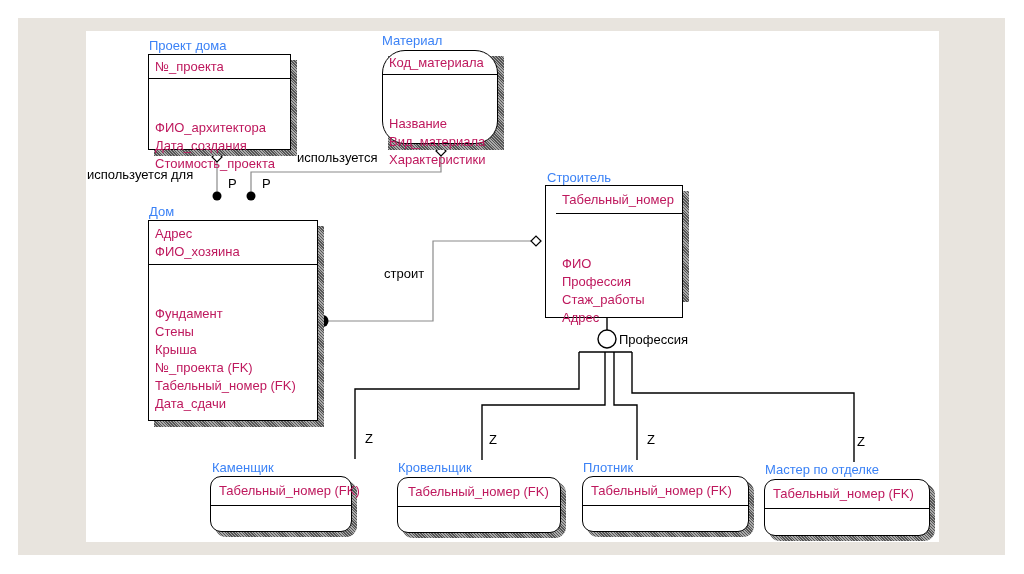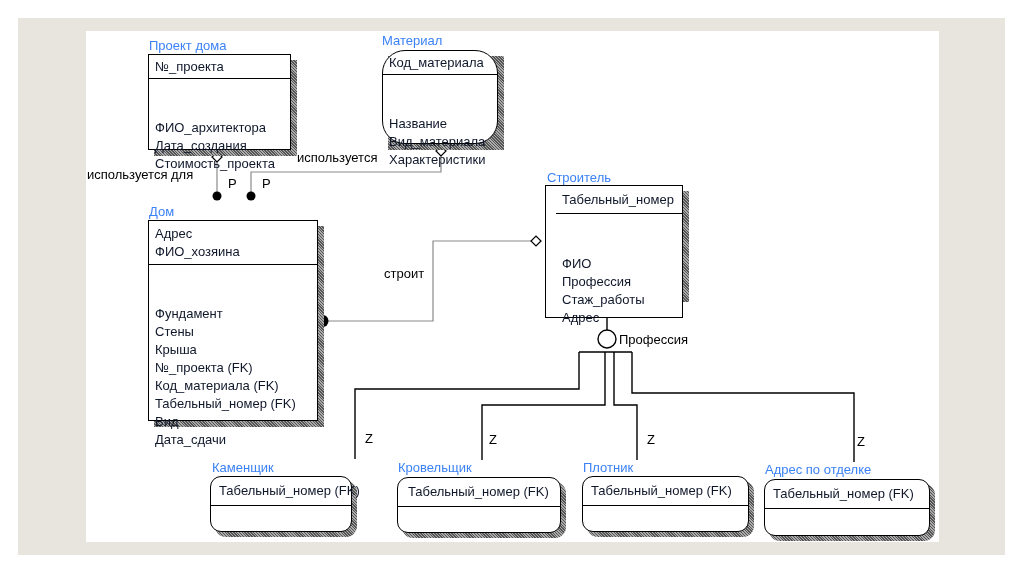--- a/index.html
+++ b/index.html
@@ -7,21 +7,21 @@
          font-family: "Liberation Sans", "DejaVu Sans", sans-serif; }
   .panel { position: absolute; left: 18px; top: 18px; width: 987px; height: 537px; background: #e8e4de; }
   .sheet { position: absolute; left: 86px; top: 31px; width: 853px; height: 511px; background: #ffffff; }
   svg.canvas { position: absolute; left: 0; top: 0; width: 1024px; height: 574px; }
   .lbl { position: absolute; font-size: 13px; color: #000; white-space: nowrap; line-height: 15px; }
   .entity { position: absolute; }
   .entity .box { position: absolute; left: 0; top: 0; background: #fff; border: 1.3px solid #000; box-sizing: border-box; }
   .entity .shadow { position: absolute; background: repeating-linear-gradient(45deg, #555 0 1px, #aaa 1px 2px); }
   .entity .key { border-bottom: 1.3px solid #000; padding: 3px 6px 2px 6px; }
   .entity .attrs { padding: 4px 6px 2px 6px; margin-top: 36px; }
-  .entity .row { font-size: 13px; line-height: 18px; white-space: nowrap; color: #0f172a; }
+  .entity .row { font-size: 13px; line-height: 18px; white-space: nowrap; color: #be185d; }
   .entity.round .box, .entity.round .shadow { border-radius: 11px; }
   .entity-title { position: absolute; font-size: 13px; white-space: nowrap; color: #3b82f6; }
 </style>
 </head>
 <body>
 
 <div class="panel"></div>
 <div class="sheet"></div>
 
 <svg class="canvas" viewBox="0 0 1024 574">
@@ -103,23 +103,21 @@
   <div class="box" style="width:170px;height:201px;">
     <div class="key" style="padding-top:4px;padding-bottom:3px;">
       <div class="row">Адрес</div>
       <div class="row">ФИО_хозяина</div>
     </div>
     <div class="attrs">
       <div class="row">Фундамент</div>
       <div class="row">Стены</div>
       <div class="row">Крыша</div>
       <div class="row">№_проекта (FK)</div>
-      <div class="row">Код_материала (FK)</div>
       <div class="row">Табельный_номер (FK)</div>
-      <div class="row">Вид</div>
       <div class="row">Дата_сдачи</div>
     </div>
   </div>
 </div>
 
 <div class="entity-title" style="left:547px;top:170px;">Строитель</div>
 <div class="entity" style="left:545px;top:185px;">
   <div class="shadow" style="left:6px;top:6px;width:138px;height:111px;"></div>
   <div class="box" style="width:138px;height:133px;padding-left:10px;">
     <div class="key" style="padding-top:5px;padding-bottom:4px;">
@@ -157,21 +155,21 @@
 <div class="entity-title" style="left:583px;top:460px;">Плотник</div>
 <div class="entity round" style="left:582px;top:476px;">
   <div class="shadow" style="left:5px;top:5px;width:167px;height:56px;"></div>
   <div class="box" style="width:167px;height:56px;">
     <div class="key" style="padding:5px 6px 5px 8px;">
       <div class="row">Табельный_номер (FK)</div>
     </div>
   </div>
 </div>
 
-<div class="entity-title" style="left:765px;top:462px;">Адрес по отделке</div>
+<div class="entity-title" style="left:765px;top:462px;">Мастер по отделке</div>
 <div class="entity round" style="left:764px;top:479px;">
   <div class="shadow" style="left:5px;top:5px;width:166px;height:57px;"></div>
   <div class="box" style="width:166px;height:57px;">
     <div class="key" style="padding:5px 6px 5px 8px;">
       <div class="row">Табельный_номер (FK)</div>
     </div>
   </div>
 </div>
 
 </body></html>

